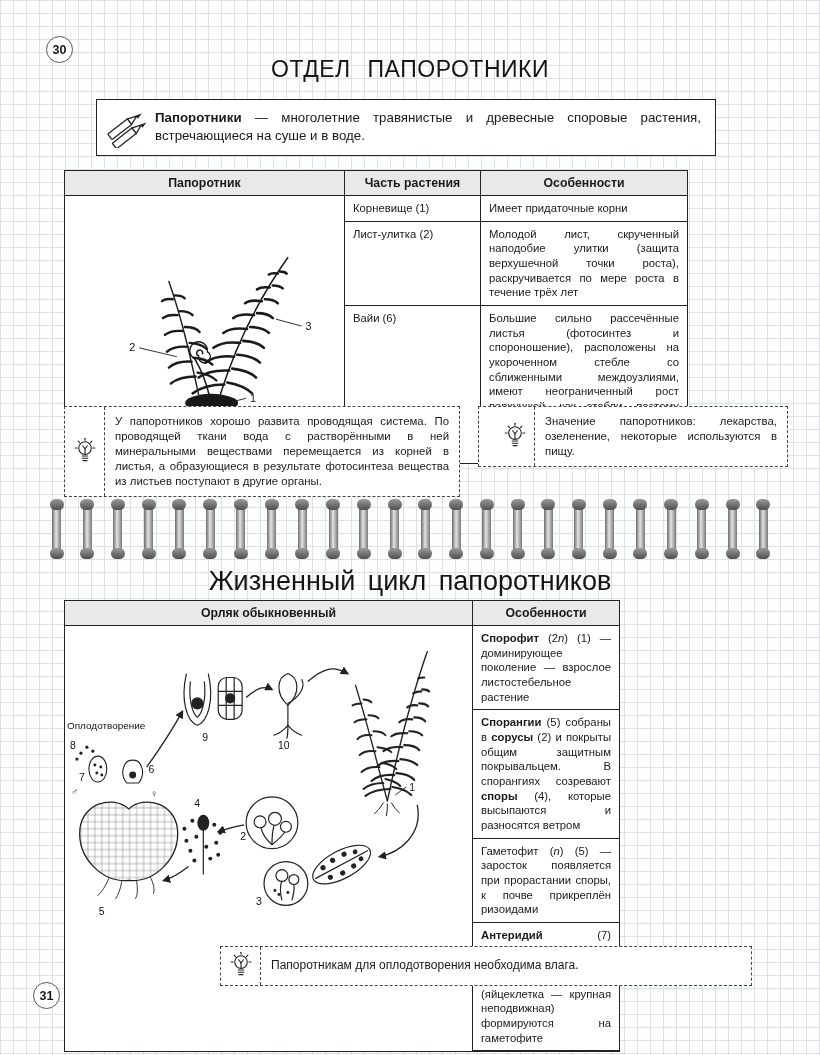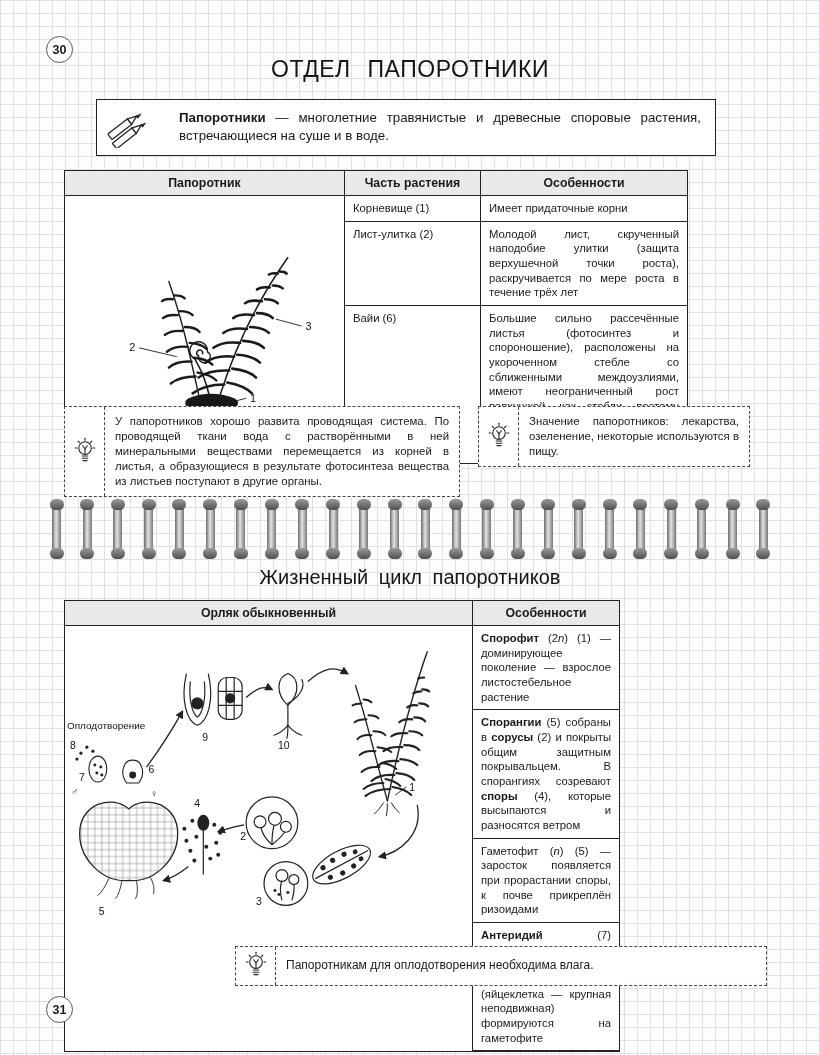--- a/index.html
+++ b/index.html
@@ -4,43 +4,43 @@
 <style>
   *{margin:0;padding:0;box-sizing:border-box;}
   html,body{background:#eee;}
   .page{position:relative;width:820px;height:1055px;background-color:#fcfdfd;
     background-image:linear-gradient(#dde1e4 1px,transparent 1px),linear-gradient(90deg,#dde1e4 1px,transparent 1px);
     background-size:13px 13px;overflow:hidden;color:#1a1a1a;
     font-family:"Liberation Sans","DejaVu Sans",sans-serif;}
   .pnum{position:absolute;width:27px;height:27px;border:1.3px solid #555;border-radius:50%;background:#fff;
     display:flex;align-items:center;justify-content:center;font-size:12.5px;font-weight:bold;}
   #pn-top{left:46px;top:36px;}
-  #pn-bottom{left:46px;top:982px;margin-top:14px;}
+  #pn-bottom{left:33px;top:982px;}
   .title{position:absolute;left:0;right:0;text-align:center;color:#151515;}
   #title1{top:56px;font-size:23px;letter-spacing:.5px;word-spacing:10px;}
-  #title2{top:566px;font-size:20px;word-spacing:5px;}
+  #title2{top:566px;font-size:27px;word-spacing:5px;}
   .defbox{position:absolute;left:96px;top:99px;width:620px;border:1.6px solid #222;background:#fff;
-    padding:9px 14px 9px 82px;font-size:13.3px;line-height:1.38;text-align:justify;}
+    padding:9px 14px 9px 58px;font-size:13.3px;line-height:1.38;text-align:justify;}
   .defbox .pencil{position:absolute;left:8px;top:4px;width:44px;height:44px;}
   .tbl{position:absolute;background:#fff;border:1.6px solid #222;display:grid;}
   #tbl1{left:64px;top:170px;width:624px;grid-template-columns:280px 136px 1fr;}
   #tbl2{left:64px;top:600px;width:556px;grid-template-columns:408px 1fr;}
   .th{background:#e9e9e9;font-weight:bold;font-size:12.3px;text-align:center;padding:5px 4px;border-bottom:1px solid #222;}
   .br{border-right:1px solid #222;}
   .bb{border-bottom:1px solid #222;}
   .cell{padding:5px 8px;font-size:11.3px;line-height:1.3;}
   .just{text-align:justify;}
   .figcell{grid-row:span 3;display:flex;align-items:center;justify-content:center;padding:4px;}
   .diagcell{grid-row:span 5;padding:6px 2px;}
   .fern-svg{width:268px;height:198px;}
   .cycle-svg{width:400px;height:302px;}
   .tip{position:absolute;border:1.6px dashed #444;background:#fff;display:flex;align-items:stretch;}
   #tip1{left:64px;top:406px;width:396px;}
-  #tip2{left:478px;top:406px;width:272px;}
-  #tip3{left:235px;top:946px;width:532px;min-height:40px;}
+  #tip2{left:478px;top:406px;width:310px;padding-left:16px;}
+  #tip3{left:220px;top:946px;width:532px;min-height:40px;}
   .ticon{flex:0 0 40px;display:flex;align-items:center;justify-content:center;border-right:1.6px dashed #444;}
   .ttext{padding:7px 10px;font-size:11.4px;line-height:1.32;text-align:justify;flex:1;}
   #tip3 .ttext{display:flex;align-items:center;font-size:12px;}
   .bulb{width:22px;height:30px;}
   .spiral{position:absolute;left:52px;right:52px;top:500px;height:58px;display:flex;justify-content:space-between;align-items:center;}
   .ring{position:relative;width:9px;height:56px;border-radius:4.5px;background:linear-gradient(90deg,#6b6b6b,#e3e3e3 45%,#777);}
   .ring::before,.ring::after{content:'';position:absolute;left:-2.5px;width:14px;height:11px;border-radius:5.5px;
     background:linear-gradient(180deg,#9a9a9a,#4f4f4f);}
   .ring::before{top:-2px;}
   .ring::after{bottom:-2px;}

